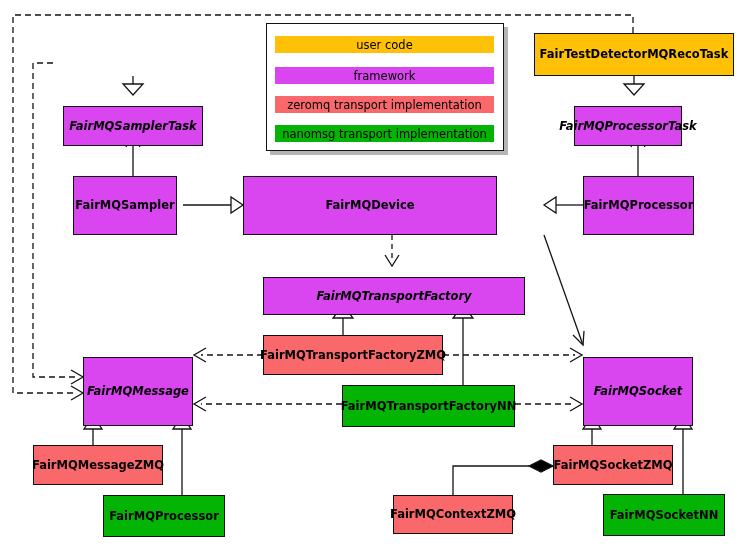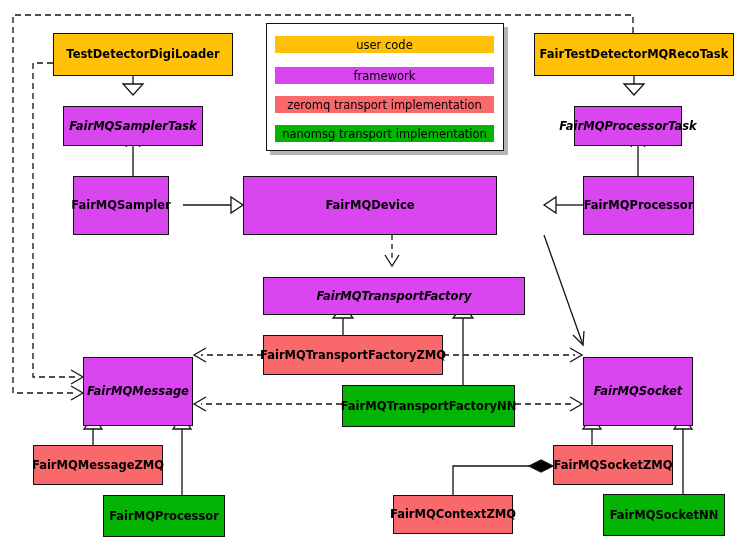--- a/index.html
+++ b/index.html
@@ -106,35 +106,32 @@
         <span>framework</span>
       </div>
     <div class="legend-bar c-zmq" style="top:72px">
         <span>zeromq transport implementation</span>
       </div>
     <div class="legend-bar c-nn" style="top:101px">
         <span>nanomsg transport implementation</span>
       </div>
   </div>
 
-  <div class="node c-user" style="left:53px;top:33px;width:180px;height:43px">
-      <span>TestDetectorDigiLoader</span>
-    </div>
   <div class="node c-user" style="left:534px;top:33px;width:200px;height:43px">
       <span>FairTestDetectorMQRecoTask</span>
     </div>
 
   <div class="node c-fw abstract" style="left:63px;top:95px;width:140px;height:40px">
       <span>FairMQSamplerTask</span>
     </div>
   <div class="node c-fw abstract" style="left:574px;top:95px;width:108px;height:40px">
       <span>FairMQProcessorTask</span>
     </div>
 
-  <div class="node c-fw" style="left:73px;top:176px;width:96px;height:59px">
+  <div class="node c-fw" style="left:73px;top:176px;width:104px;height:59px">
       <span>FairMQSampler</span>
     </div>
   <div class="node c-fw" style="left:243px;top:176px;width:254px;height:59px">
       <span>FairMQDevice</span>
     </div>
   <div class="node c-fw" style="left:583px;top:176px;width:111px;height:59px">
       <span>FairMQProcessor</span>
     </div>
 
   <div class="node c-fw abstract" style="left:263px;top:266px;width:262px;height:38px">

